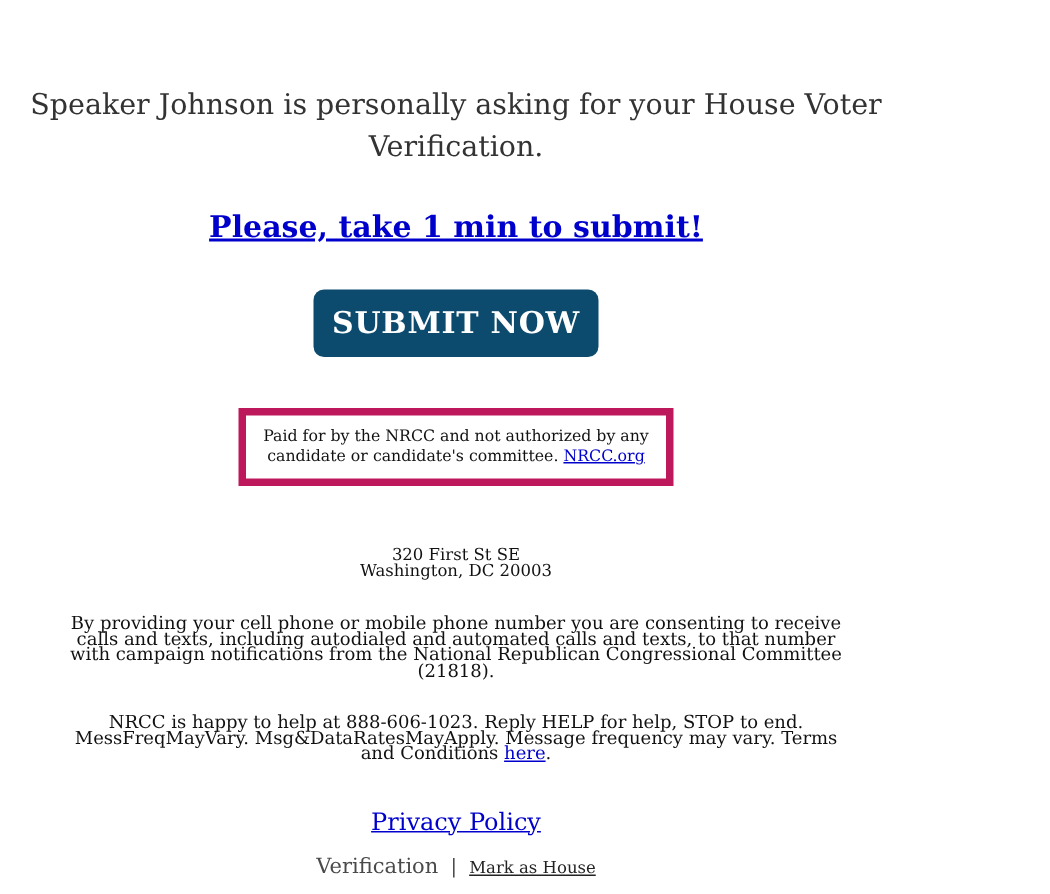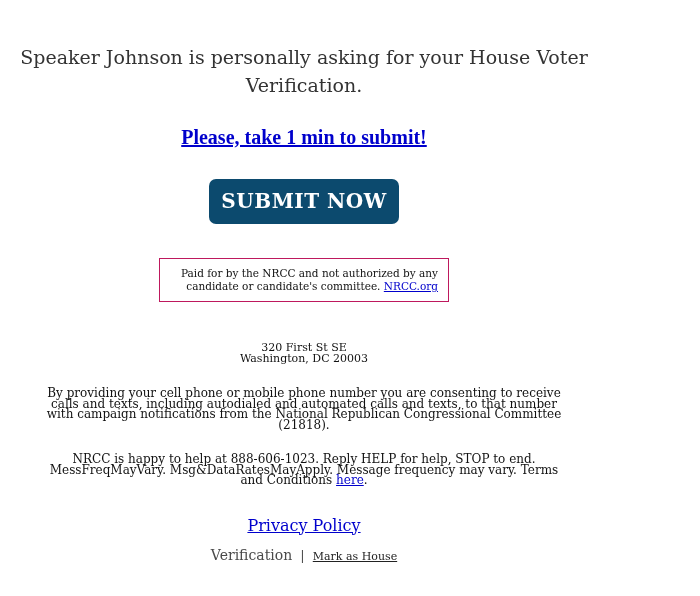--- a/index.html
+++ b/index.html
@@ -5,33 +5,33 @@
   * { margin: 0; padding: 0; box-sizing: border-box; }
   html, body {
     width: 700px;
     height: 596px;
     background: #ffffff;
     font-family: "DejaVu Serif", "Liberation Serif", serif;
   }
   .email-body {
     width: 608px;
     height: 596px;
-    padding-top: 43px;
+    padding-top: 56px;
     text-align: center;
     overflow: hidden;
   }
   .headline {
     width: 600px;
     margin: 0 auto;
     font-size: 19px;
     line-height: 28px;
     font-weight: 400;
     color: #333333;
   }
-  .cta-row { margin-top: 27px; font-family: Liberation Serif, serif; }
+  .cta-row { margin-top: 27px; }
   .cta-link {
     font-size: 20px;
     font-weight: 700;
     color: #0000cc;
     text-decoration: underline;
     cursor: pointer;
   }
   .button-row { margin-top: 30px; }
   .submit-button {
     display: inline-block;
@@ -45,26 +45,25 @@
     font-size: 20px;
     line-height: 25px;
     font-weight: 700;
     letter-spacing: 0.5px;
     cursor: pointer;
   }
   .disclaimer-row { margin-top: 34px; }
   .disclaimer-box {
     display: inline-block;
     max-width: 290px;
-    border: 1px solid #be185d;
+    border: 5px solid #be185d;
     padding: 8px 10px;
     font-size: 10.5px;
     line-height: 13px;
     color: #111111;
-    text-align: right;
   }
   .small-link {
     color: #0000cc;
     text-decoration: underline;
     cursor: pointer;
   }
   .footer { margin-top: 40px; }
   .footer-address {
     font-size: 11px;
     line-height: 11px;

